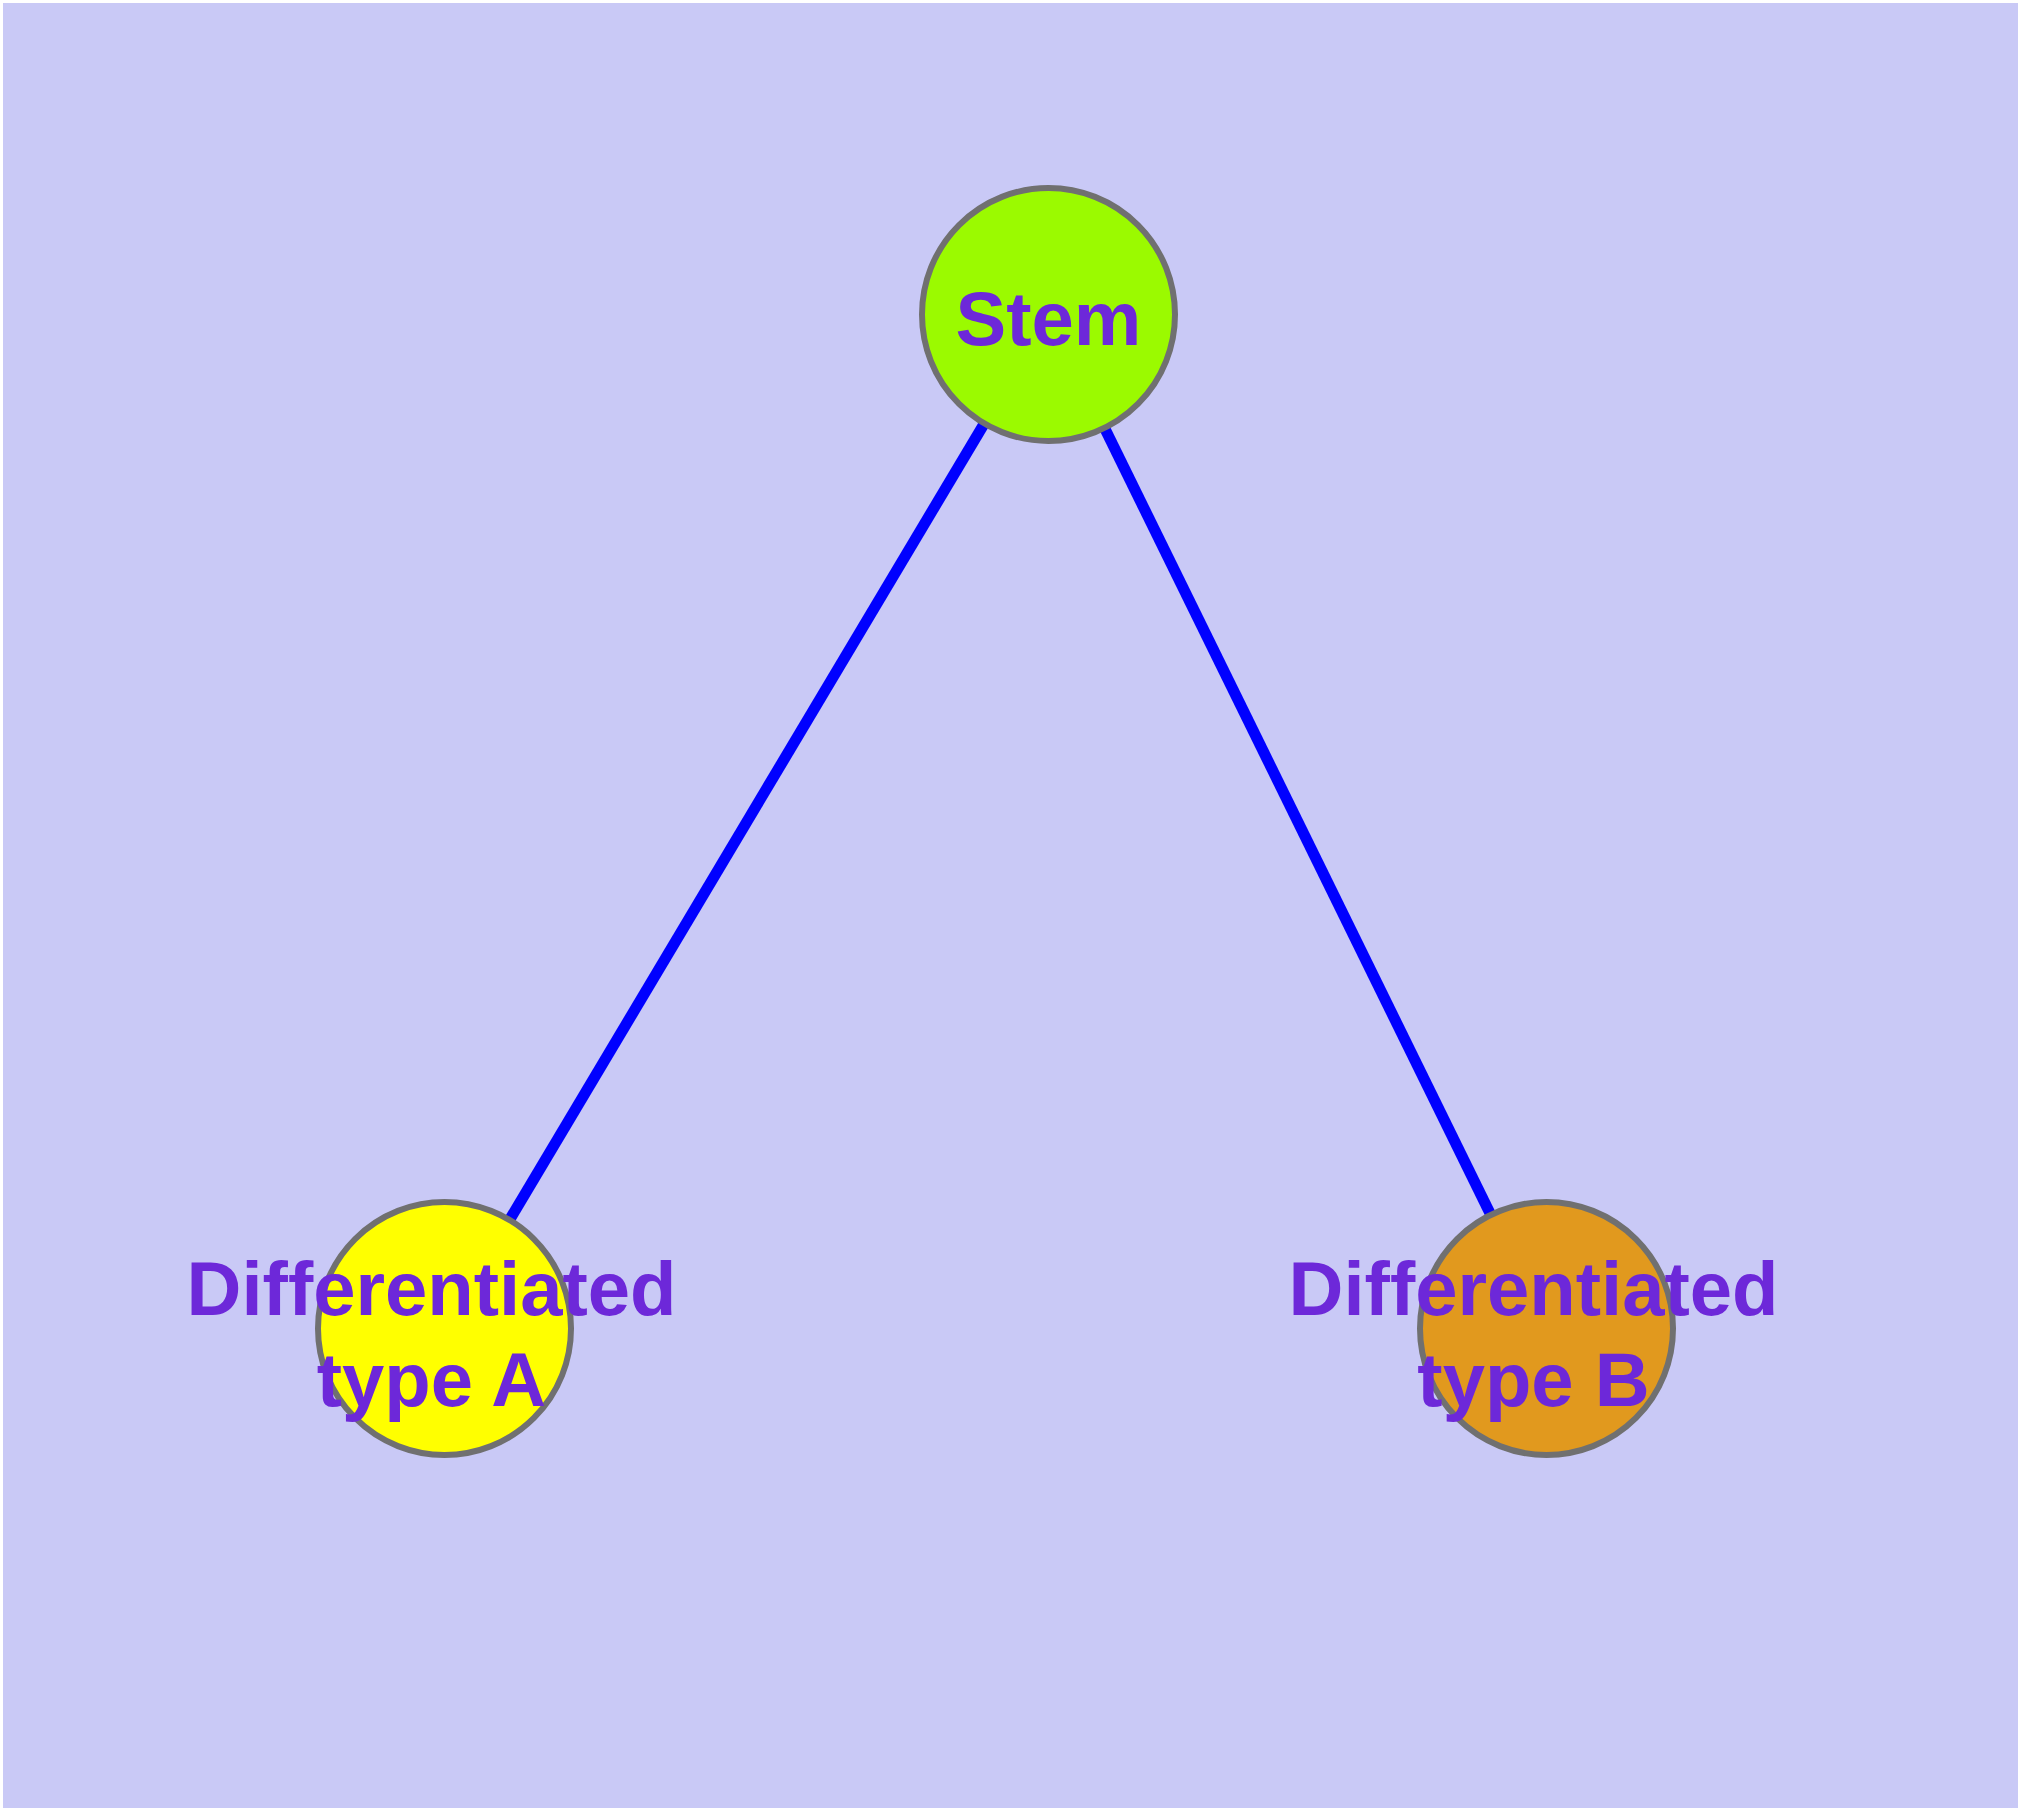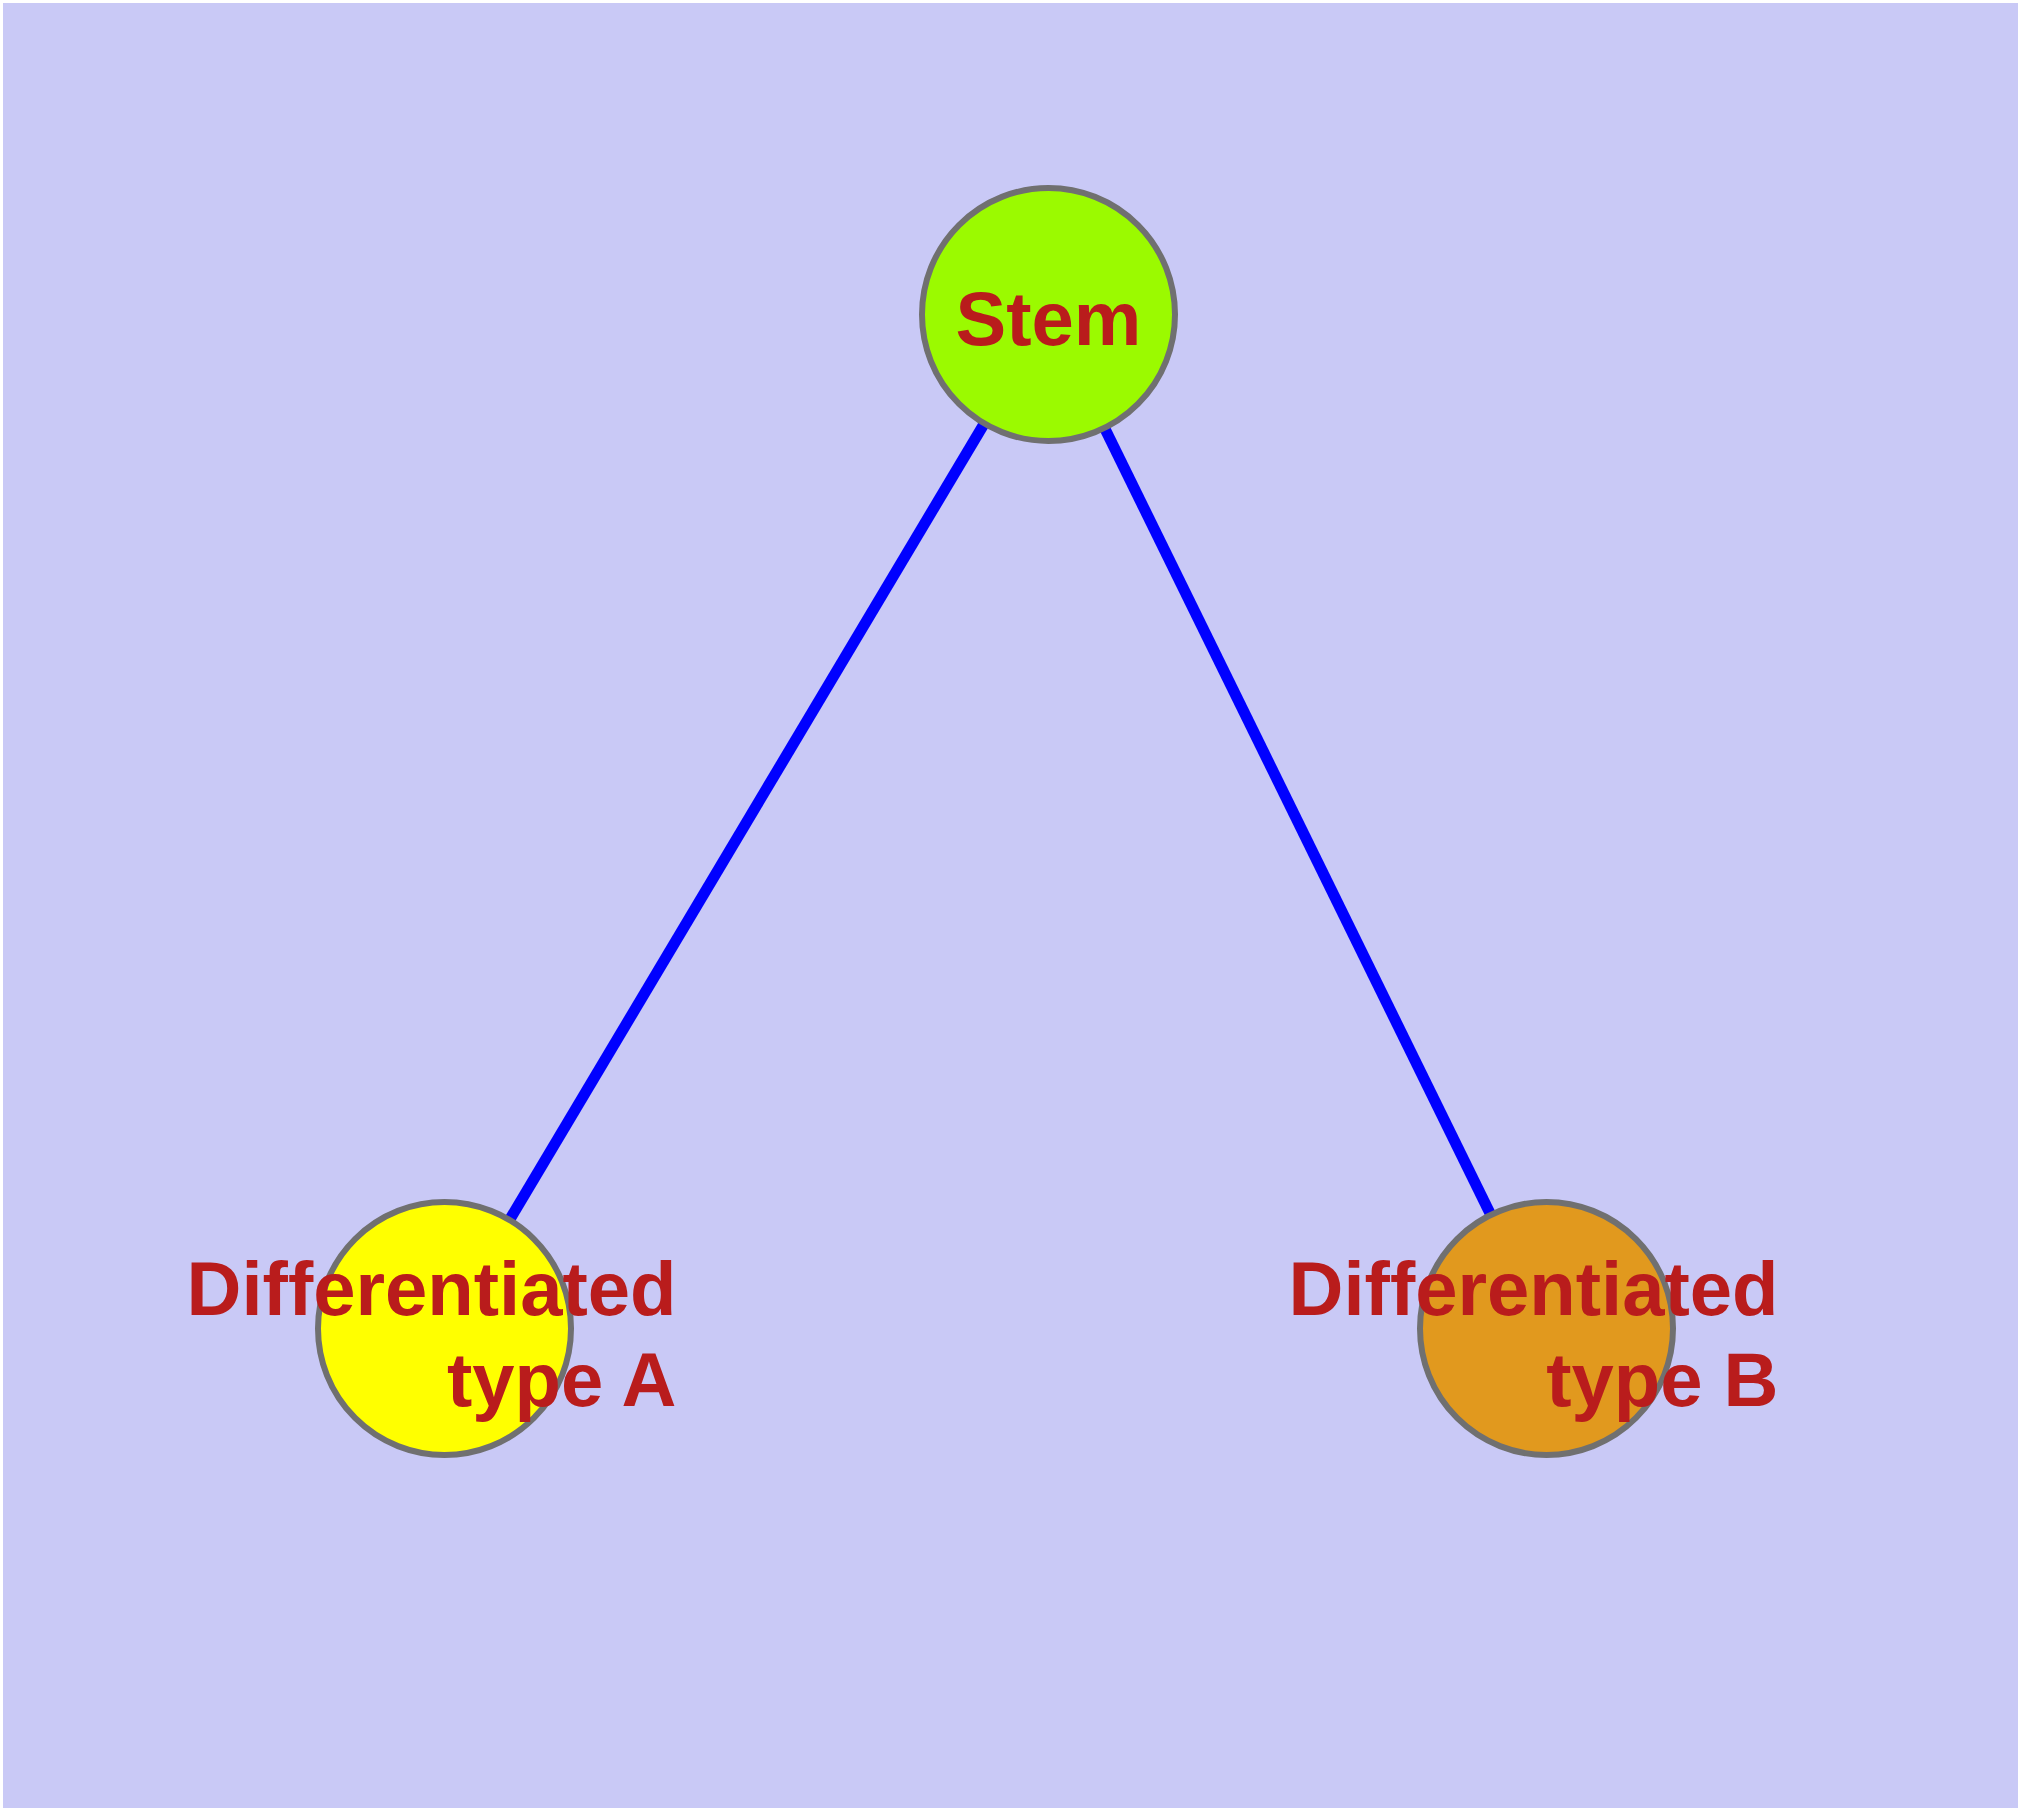--- a/index.html
+++ b/index.html
@@ -46,22 +46,22 @@
   }
   .node-stem { left: 916px; top: 182px;  background: #9BFA00; }
   .node-a    { left: 312px;  top: 1196px; background: #FFFF00; }
   .node-b    { left: 1414px; top: 1196px; background: #E1991E; }
   .label {
     position: absolute;
     transform: translate(-50%, -50%);
     font-weight: bold;
     font-size: 76px;
     line-height: 91px;
-    color: #b91c1c;
-    text-align: right;
+    color: #6d28d9;
+    text-align: center;
     white-space: pre-line;
     letter-spacing: 0;
   }
   .label-stem { left: 1046px; top: 315px;  }
   .label-a    { left: 429px;  top: 1331px; }
   .label-b    { left: 1531px; top: 1331px; }
 </style>
 </head>
 <body>
 

